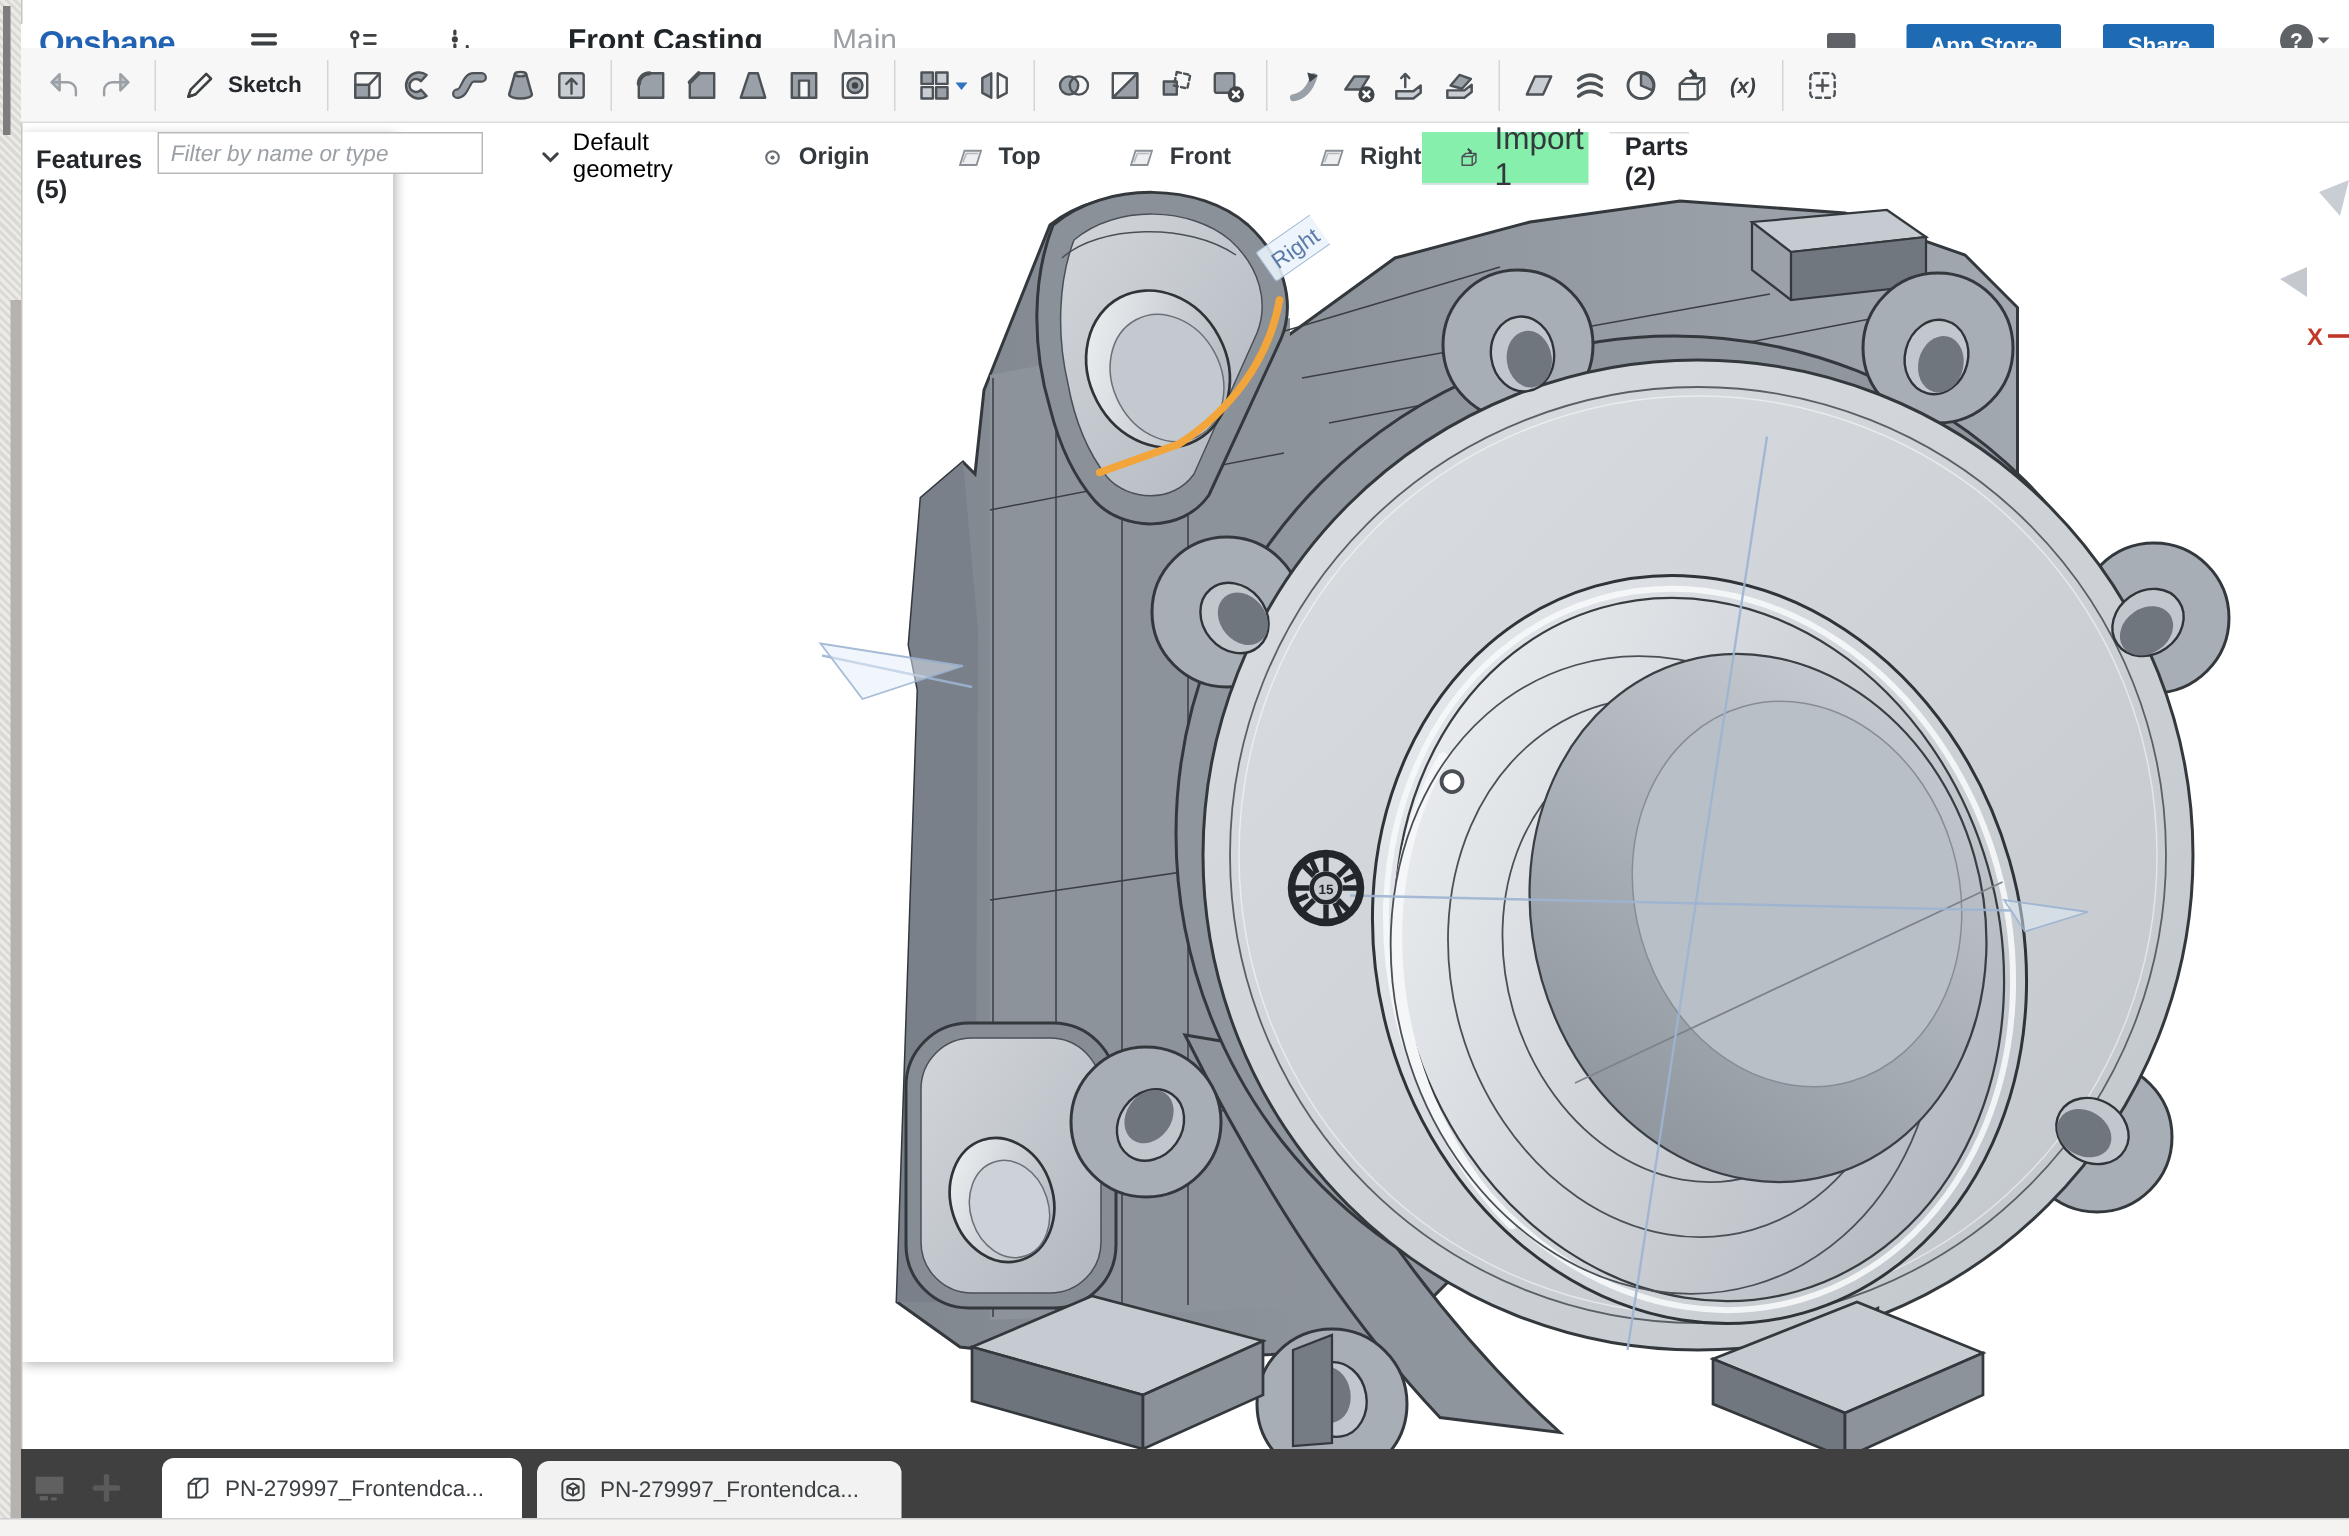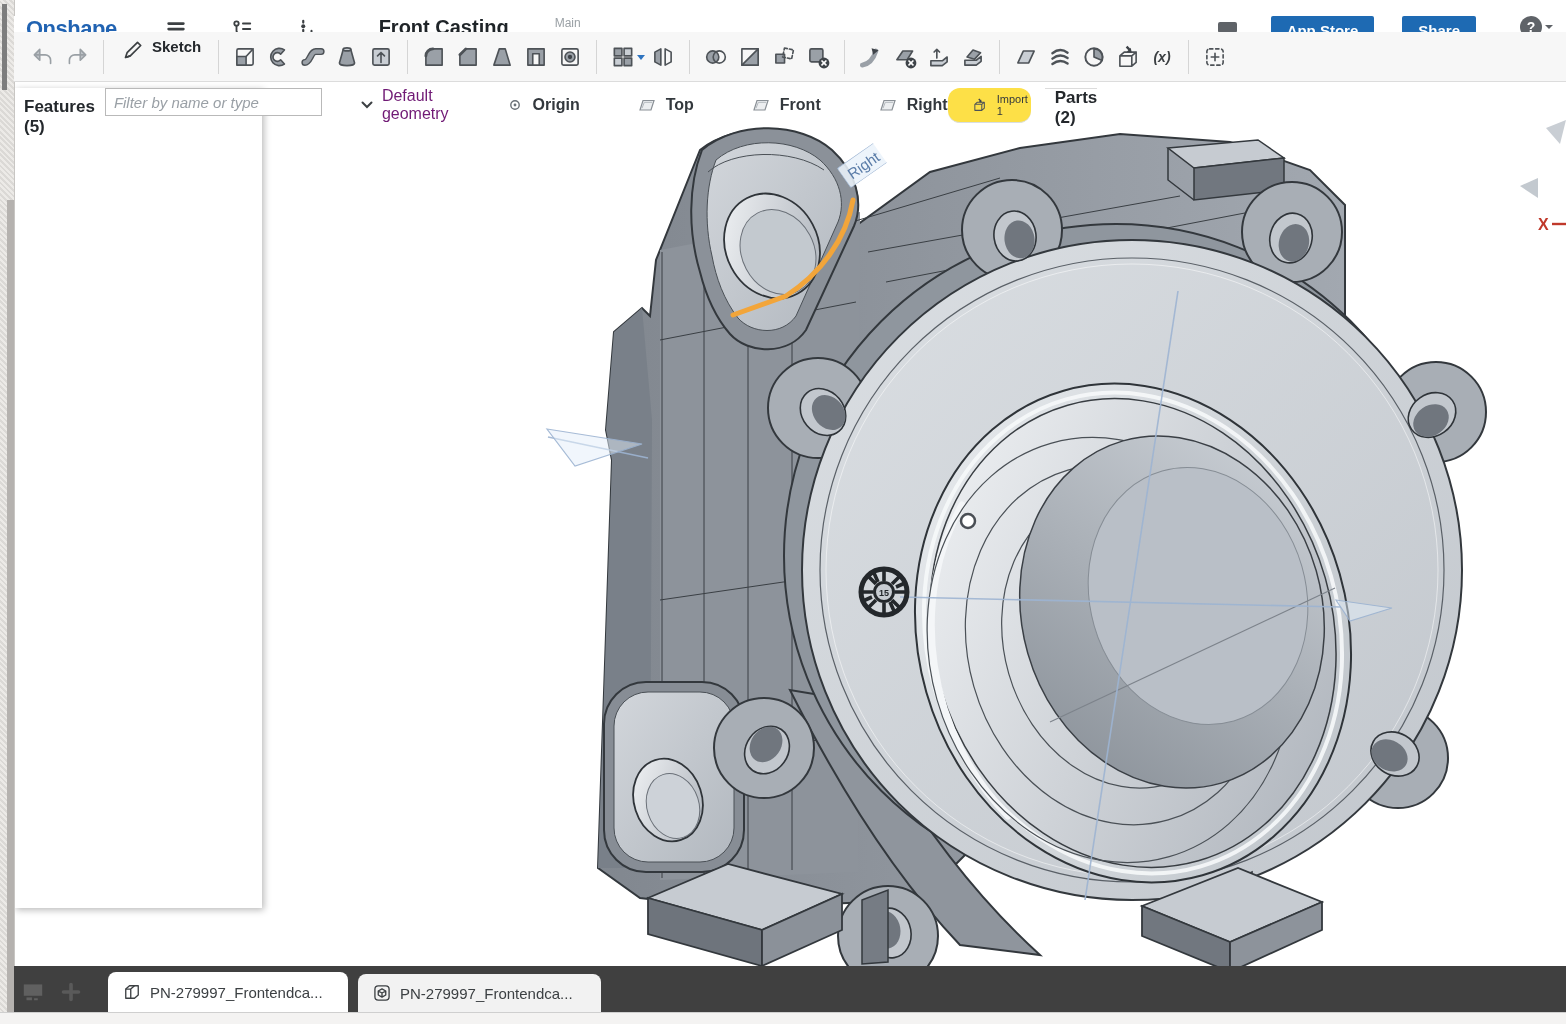--- a/index.html
+++ b/index.html
@@ -12,61 +12,61 @@
   #edge-strip .thumb-top{position:absolute;left:2px;top:4px;width:5px;height:86px;background:#7d7d7d;}
   #edge-strip .thumb-main{position:absolute;left:7px;top:200px;width:7px;height:812px;background:#b5b2af;}
 
   
   #header{position:absolute;left:14px;top:16px;right:0;height:32px;background:#fff;z-index:30;
     display:flex;align-items:flex-start;gap:28px;}
   #logo{font-size:22px;font-weight:bold;color:#2163b2;letter-spacing:-.5px;margin-left:12px;cursor:pointer;}
   .hicon{width:30px;height:26px;display:flex;align-items:center;justify-content:center;cursor:pointer;}
   .hicon svg{stroke:#3c4043;fill:none;stroke-width:2;stroke-linecap:round;stroke-linejoin:round;}
   #doc-title{font-size:20px;font-weight:bold;color:#1f2428;margin-left:30px;cursor:pointer;}
-  #workspace{font-size:12px;color:#9aa0a5;margin-left:18px;cursor:pointer;}
+  #workspace{font-size:20px;color:#9aa0a5;margin-left:18px;cursor:pointer;}
   #header .spacer{flex:1;}
   .hbtn{height:29px;padding:0 16px;background:#1e6ab3;color:#fff;font-size:15px;font-weight:bold;
     display:flex;align-items:center;border-radius:2px;cursor:pointer;}
   #help-wrap{display:flex;align-items:center;margin:0 10px 0 16px;cursor:pointer;}
   #help-circle{width:22px;height:22px;border-radius:50%;background:#5f6368;color:#fff;font-weight:bold;
     font-size:14px;display:flex;align-items:center;justify-content:center;}
 
   
   #toolbar{position:absolute;left:14px;top:32px;right:0;height:50px;background:#f7f7f7;z-index:30;
     border-bottom:1px solid #dcdcdc;display:flex;align-items:center;padding-left:12px;box-sizing:border-box;}
   .tsep{width:1px;height:34px;background:#d5d5d5;margin:0 9px;flex:none;}
   .ticon{width:34px;height:38px;display:flex;align-items:center;justify-content:center;cursor:pointer;
     border-radius:3px;flex:none;}
   .ticon svg{width:26px;height:26px;stroke:#4d5257;fill:none;stroke-width:1.5;
     stroke-linecap:round;stroke-linejoin:round;}
   .ticon.dim svg{stroke:#9aa0a5;}
   .ticon.dim .f{fill:#c0c5ca;}
   .f{fill:#9aa0a7;}
   .fl{fill:#c9ced4;}
   .fd{fill:#3f4449;stroke:none;}
-  #sketch-btn{display:flex;gap:7px;padding:0 8px;height:38px;cursor:pointer;border-radius:3px;}
+  #sketch-btn{display:flex;align-items:center;gap:7px;padding:0 8px;height:38px;cursor:pointer;border-radius:3px;}
   #sketch-btn span{font-size:15px;font-weight:600;color:#24282c;}
   .caret-blue{width:10px;margin-left:-4px;cursor:pointer;}
 
   
   #viewport{position:absolute;left:14px;top:82px;right:0;bottom:58px;z-index:1;background:#fff;}
   #scene{width:100%;height:100%;}
 
   
   #sidebar{position:absolute;left:14px;top:88px;width:248px;height:820px;background:#fff;z-index:10;
     box-shadow:2px 2px 7px rgba(0,0,0,.28);display:flex;flex-direction:row;box-sizing:border-box;}
   #features-header{font-size:17px;font-weight:bold;color:#24282c;padding:9px 0 7px 10px;}
   #filter-input{margin:0 10px 8px 10px;height:26px;border:1px solid #b9b9b9;padding:0 8px;font-size:15px;
     font-family:"Liberation Sans",sans-serif;color:#33383d;outline:none;}
   #filter-input::placeholder{color:#9aa0a6;font-style:italic;}
-  .tree-root{display:flex;align-items:center;height:33px;padding-left:28px;gap:8px;cursor:pointer;font-size:16px;color:#701a75;}
+  .tree-root{display:flex;align-items:center;height:33px;padding-left:28px;gap:8px;cursor:pointer;font-size:16px;color:#000000;}
   .tree-item{display:flex;align-items:center;height:33px;padding-left:58px;gap:10px;cursor:pointer;font-size:16px;color:#33383d;font-weight:bold;}
   .tree-item svg,.tree-root svg{flex:none;}
   #import-row{display:flex;align-items:center;height:34px;padding-left:24px;gap:10px;cursor:pointer;
-    font-size:11px;color:#33383d;background:#fde047;border-bottom:1px solid #d8dee3;border-radius:12px;}
+    font-size:21px;color:#33383d;background:#86efac;border-bottom:1px solid #d8dee3;}
   #rollback-bar{margin:7px 0 0 14px;width:210px;height:7px;background:#c4c4c4;cursor:row-resize;}
   #features-fill{flex:1;}
   #parts-row{border-top:1px solid #dcdcdc;height:38px;display:flex;align-items:center;
     font-size:17px;font-weight:bold;color:#24282c;padding-left:10px;cursor:pointer;background:#fff;}
 
   
   #tabbar{position:absolute;left:14px;right:0;top:966px;height:46px;background:#404040;z-index:30;
     display:flex;align-items:flex-end;}
   .tabbar-btn{width:38px;height:40px;display:flex;align-items:center;justify-content:center;cursor:pointer;}
   .tab{height:40px;display:flex;align-items:center;gap:8px;padding:0 14px;border-radius:8px 8px 0 0;

